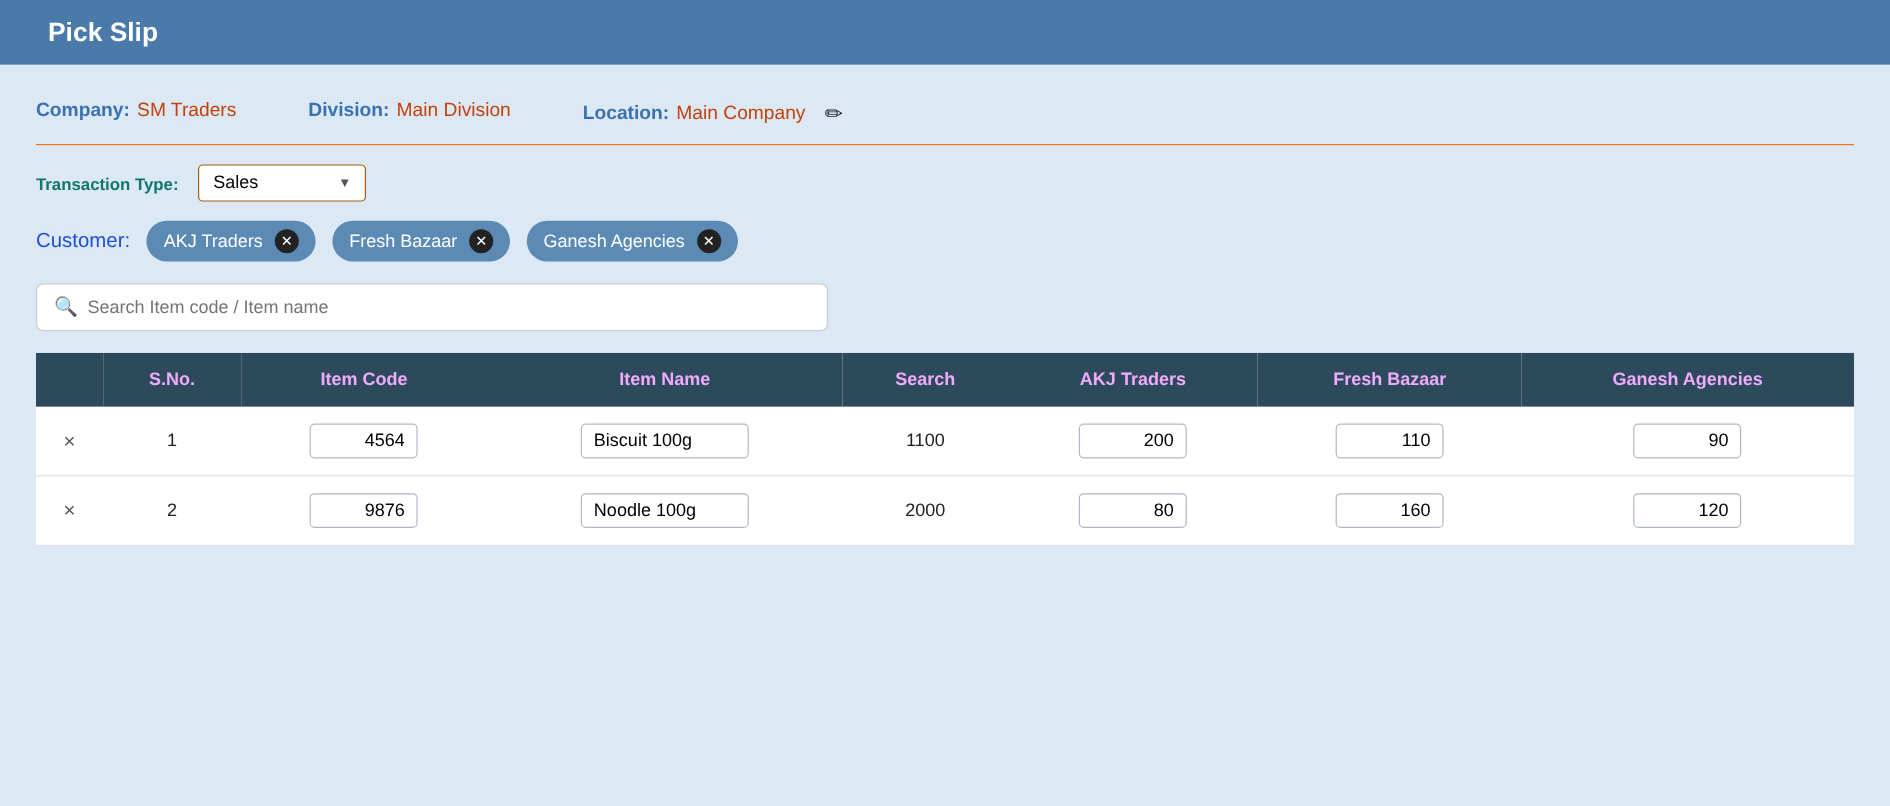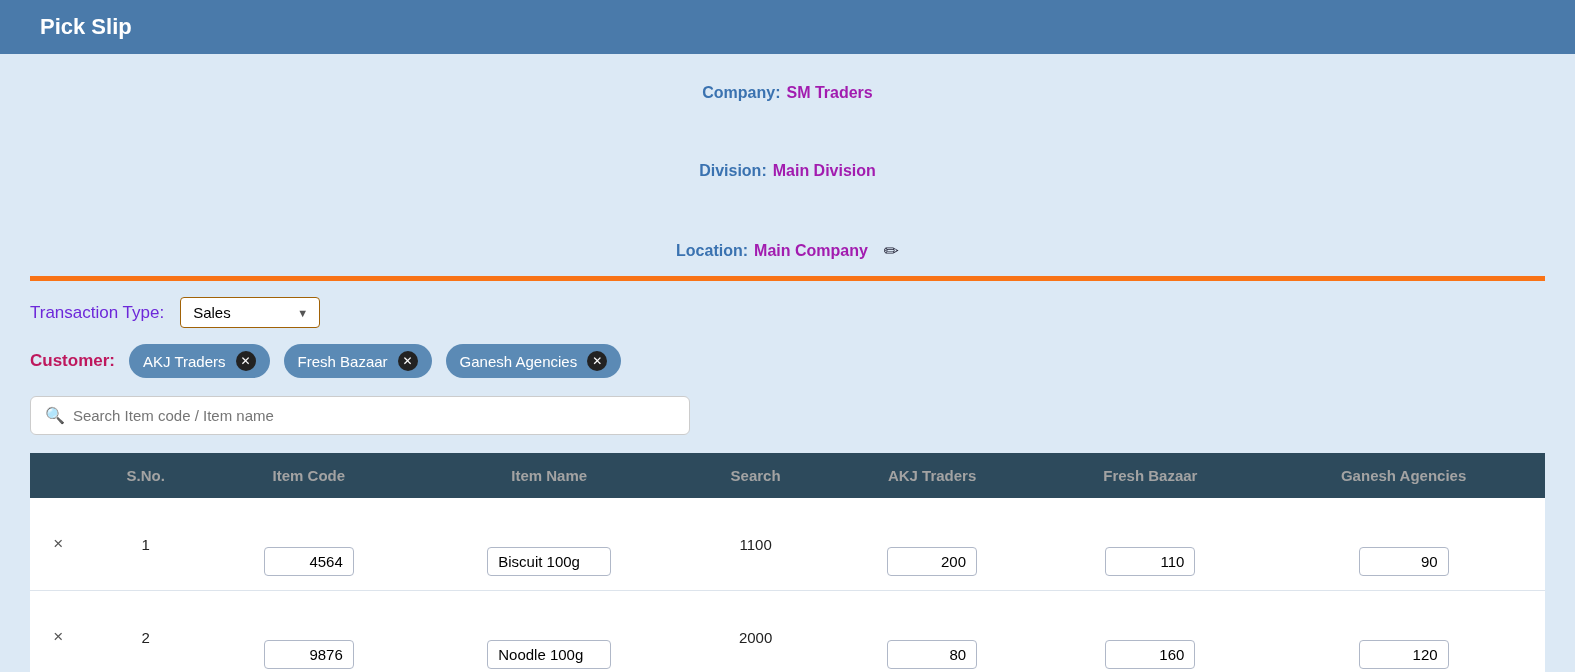--- a/index.html
+++ b/index.html
@@ -23,60 +23,59 @@
 
     
     .main-content {
       background: #dce9f5;
       padding: 20px 30px 0 30px;
     }
 
     
     .info-row {
       display: flex;
-      align-items: center;
+      align-items: flex-start;
       gap: 60px;
       padding: 10px 0 14px 0;
-      border-bottom: 5px solid #f97316;
+      border-bottom: 1px solid #f97316;
       margin-bottom: 16px;
-      flex-direction: column;
     }
     .info-item {
       display: flex;
       align-items: center;
       gap: 6px;
     }
     .info-label {
       color: #3a72b0;
       font-weight: 700;
       font-size: 16px;
     }
     .info-value {
-      color: #a21caf;
-      font-weight: 700;
+      color: #c2410c;
+      font-weight: 400;
       font-size: 16px;
     }
     .edit-icon {
       color: #1a1a2e;
       font-size: 18px;
       cursor: pointer;
       margin-left: 10px;
     }
 
     
     .transaction-row {
       display: flex;
       align-items: center;
       gap: 16px;
       margin-bottom: 16px;
     }
     .transaction-label {
-      font-weight: 400;
-      font-size: 17px;
-      color: #6d28d9;
+      font-weight: 700;
+      font-size: 14px;
+      color: #0f766e;
     }
     .transaction-select {
       border: 1px solid #a16207;
       border-radius: 4px;
       padding: 6px 36px 6px 12px;
       font-size: 15px;
       background: #fff;
       appearance: none;
       -webkit-appearance: none;
       cursor: pointer;
@@ -99,23 +98,23 @@
     }
 
     
     .customer-row {
       display: flex;
       align-items: center;
       gap: 14px;
       margin-bottom: 18px;
     }
     .customer-label {
-      font-weight: 700;
+      font-weight: 400;
       font-size: 17px;
-      color: #be185d;
+      color: #1d4ed8;
     }
     .customer-tag {
       background: #5b8ab5;
       color: #fff;
       border-radius: 20px;
       padding: 7px 14px;
       display: flex;
       align-items: center;
       gap: 10px;
       font-size: 15px;
@@ -165,21 +164,21 @@
       border-radius: 0;
       overflow: hidden;
     }
     table {
       width: 100%;
       border-collapse: collapse;
       background: #fff;
     }
     thead tr {
       background: #2d4a5c;
-      color: #a3a3a3;
+      color: #f0abfc;
       margin-left: 16px;
     }
     thead th {
       padding: 14px 12px;
       font-size: 15px;
       font-weight: 600;
       text-align: center;
     }
     tbody tr {
       border-bottom: 1px solid #dde4ec;
@@ -198,24 +197,23 @@
       user-select: none;
     }
     .cell-input {
       border: 1px solid #b0b8c8;
       border-radius: 4px;
       padding: 5px 10px;
       font-size: 15px;
       text-align: right;
       width: 90px;
       background: #fff;
-      margin-top: 35px;
     }
     .cell-input-wide {
-      width: 124px;
+      width: 140px;
       text-align: left;
     }
   </style>
 </head>
 <body>
 
 <div class="title-bar">
   <h1>Pick Slip</h1>
 </div>
 

